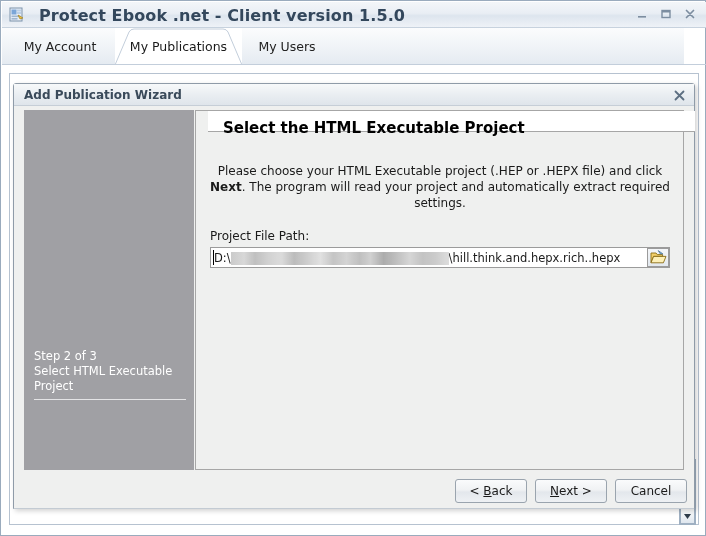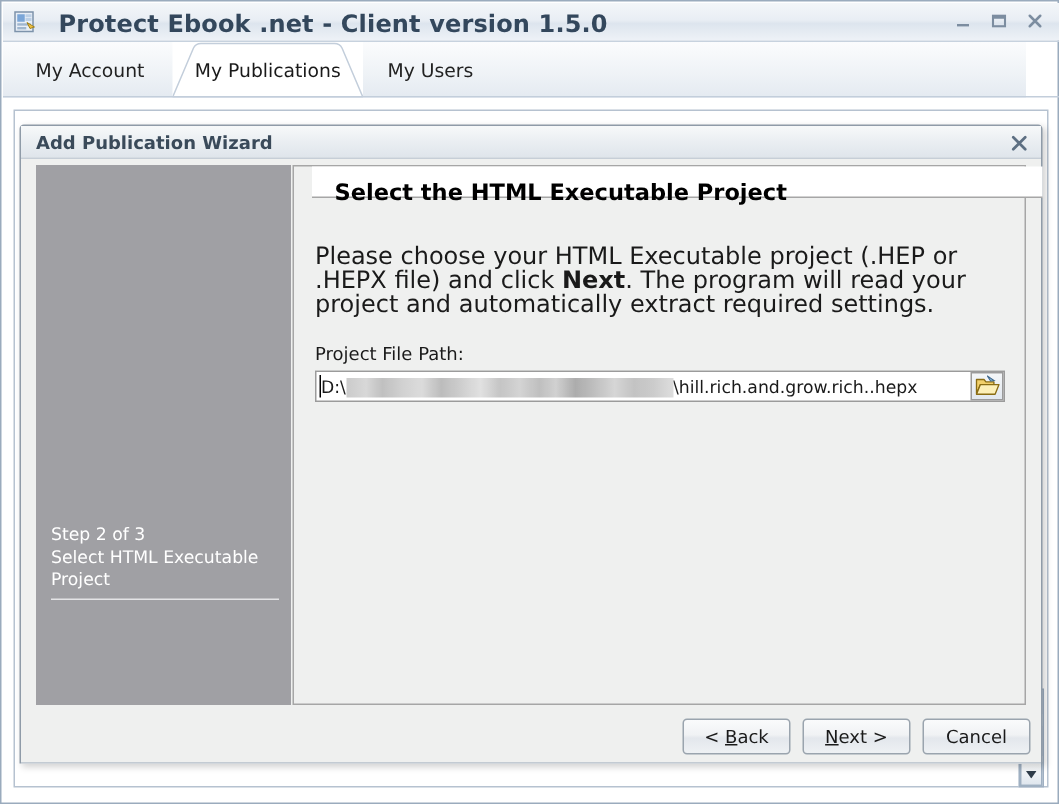--- a/index.html
+++ b/index.html
@@ -212,22 +212,23 @@
     margin-left: 12px;
   }
   .content-head-title {
     position: absolute; left: 15px; top: 8px;
     font-size: 15px; font-weight: bold; color: #000000;
     white-space: nowrap;
   }
   .content-desc {
     position: absolute; left: 14px; top: 52px;
     width: 460px;
-    font-size: 16px; color: #1a1a1a;
+    font-size: 12px; color: #1a1a1a;
     line-height: 16px;
+    text-align: center;
   }
   .content-desc b { font-weight: bold; }
 
   .field-label {
     position: absolute; left: 14px; top: 118px;
     font-size: 12px; color: #1a1a1a;
   }
   .field-row {
     position: absolute; left: 14px; top: 136px;
     width: 460px; height: 21px;
@@ -422,21 +423,21 @@
           <span>Please choose your HTML Executable project (.HEP or .HEPX file) and click </span><b>Next</b><span>. The program will read your project and automatically extract required settings.</span>
         </div>
 
         <div class="field-label">Project File Path:</div>
 
         <div class="field-row">
           <div class="path-input">
             <span class="path-caret"></span>
             <span class="path-pre">D:\</span>
               <span class="redaction"></span>
-              <span>\hill.rich.and.grow.rich..hepx</span>
+              <span>\hill.think.and.hepx.rich..hepx</span>
           </div>
           <div class="browse-btn">
             <svg width="17" height="15" viewBox="0 0 17 15">
               <path d="M1 12.5 L1 3 L6 3 L7.3 4.6 L12.6 4.6 L12.6 6.4 L3.6 6.4 L1 12.5 Z" fill="#f2d06b" stroke="#8a6d15" stroke-width="0.9" stroke-linejoin="round"></path>
               <path d="M3.6 6.4 L16 6.4 L13.4 12.8 L1 12.8 Z" fill="#fdf0b8" stroke="#8a6d15" stroke-width="0.9" stroke-linejoin="round"></path>
               <path d="M8.2 0.6 L12.8 3.8 L10.4 4.0 Z" fill="#8fc4e8" stroke="#40688c" stroke-width="0.7"></path>
             </svg>
           </div>
         </div>
       </div>

